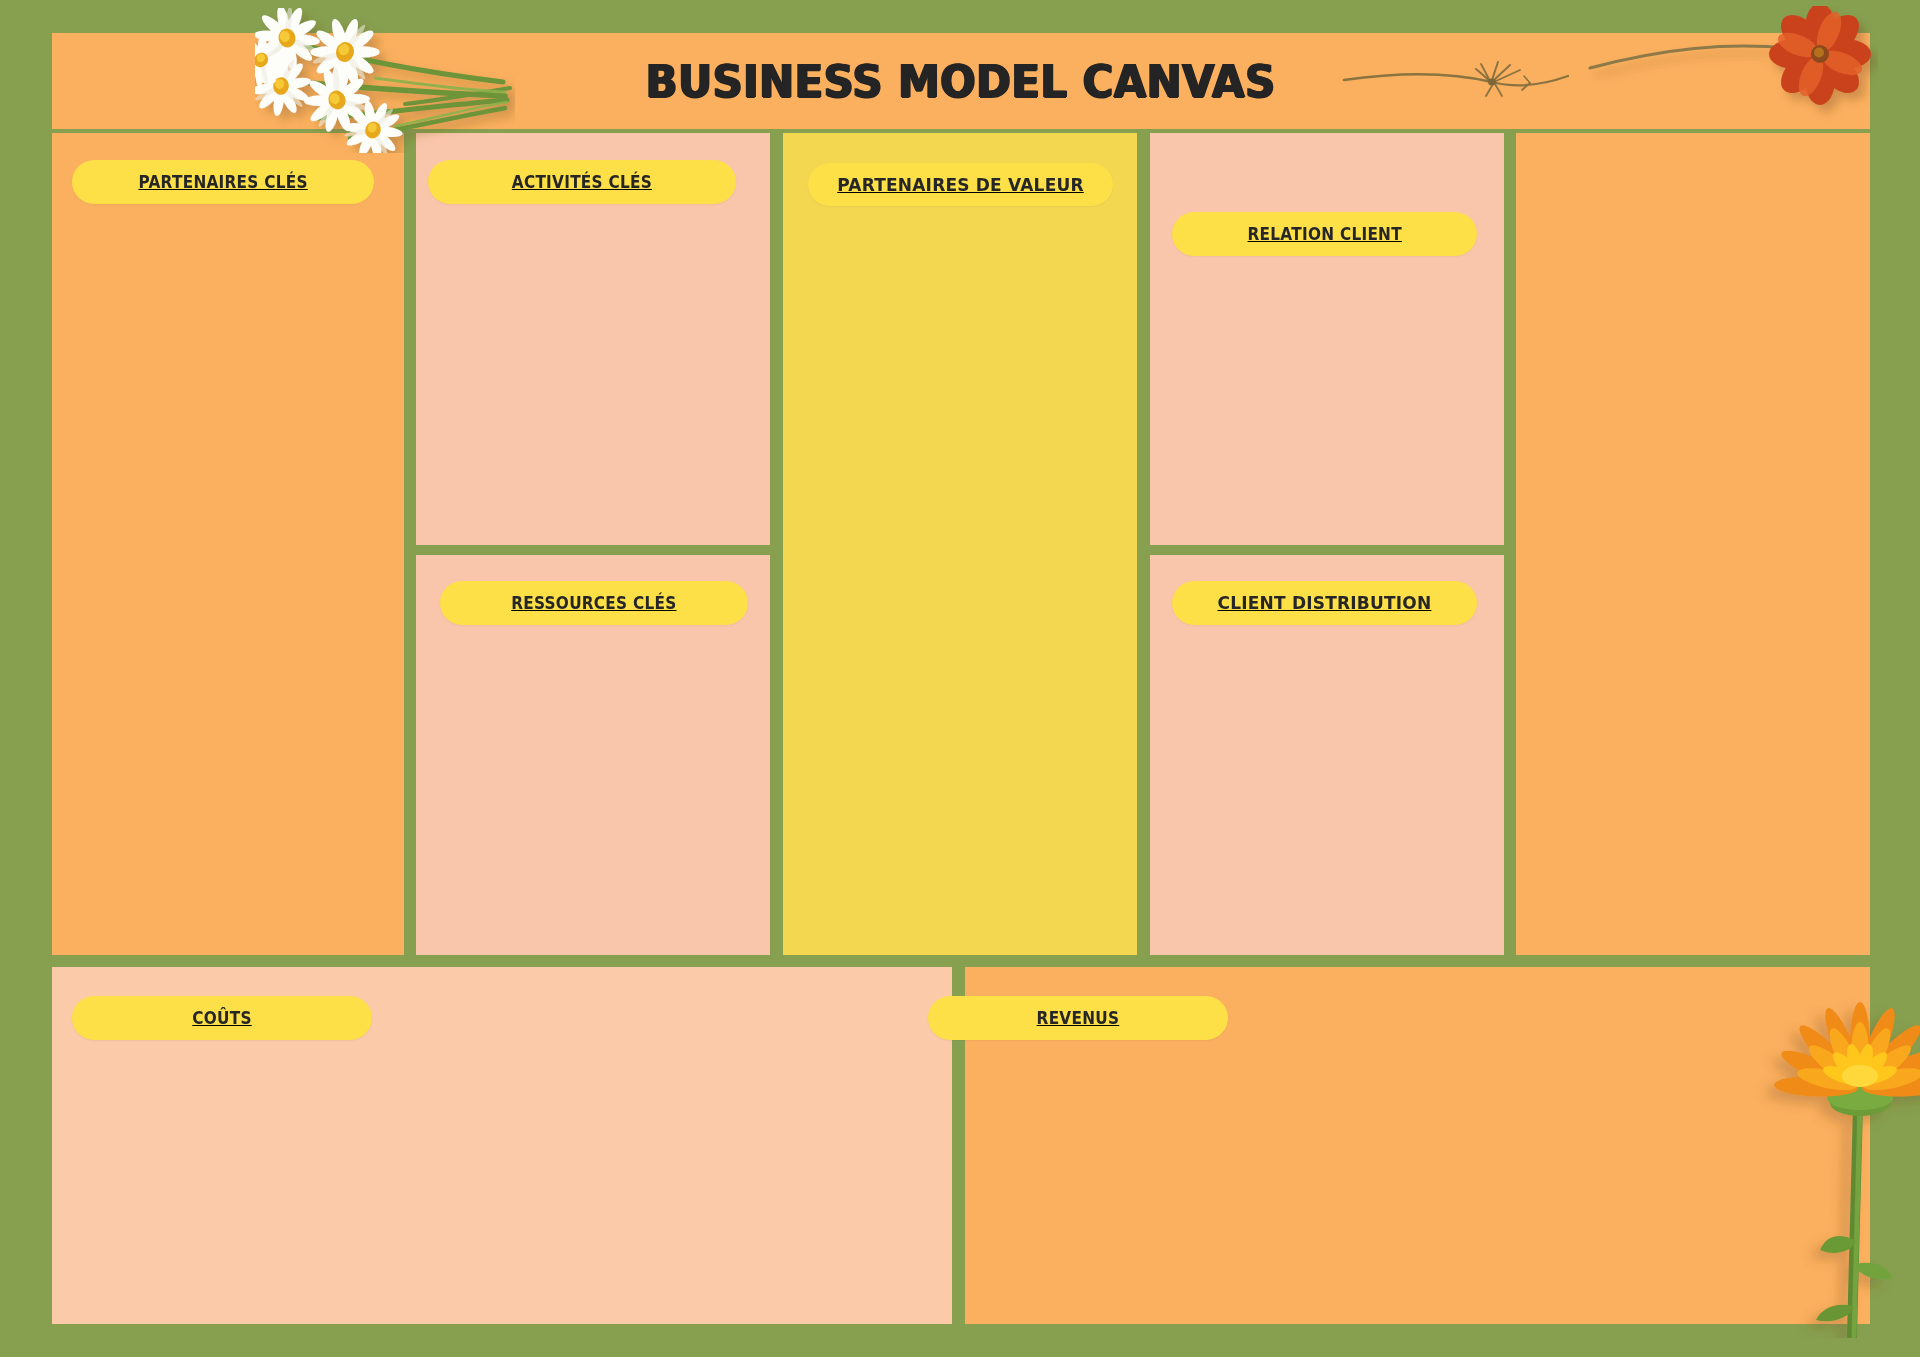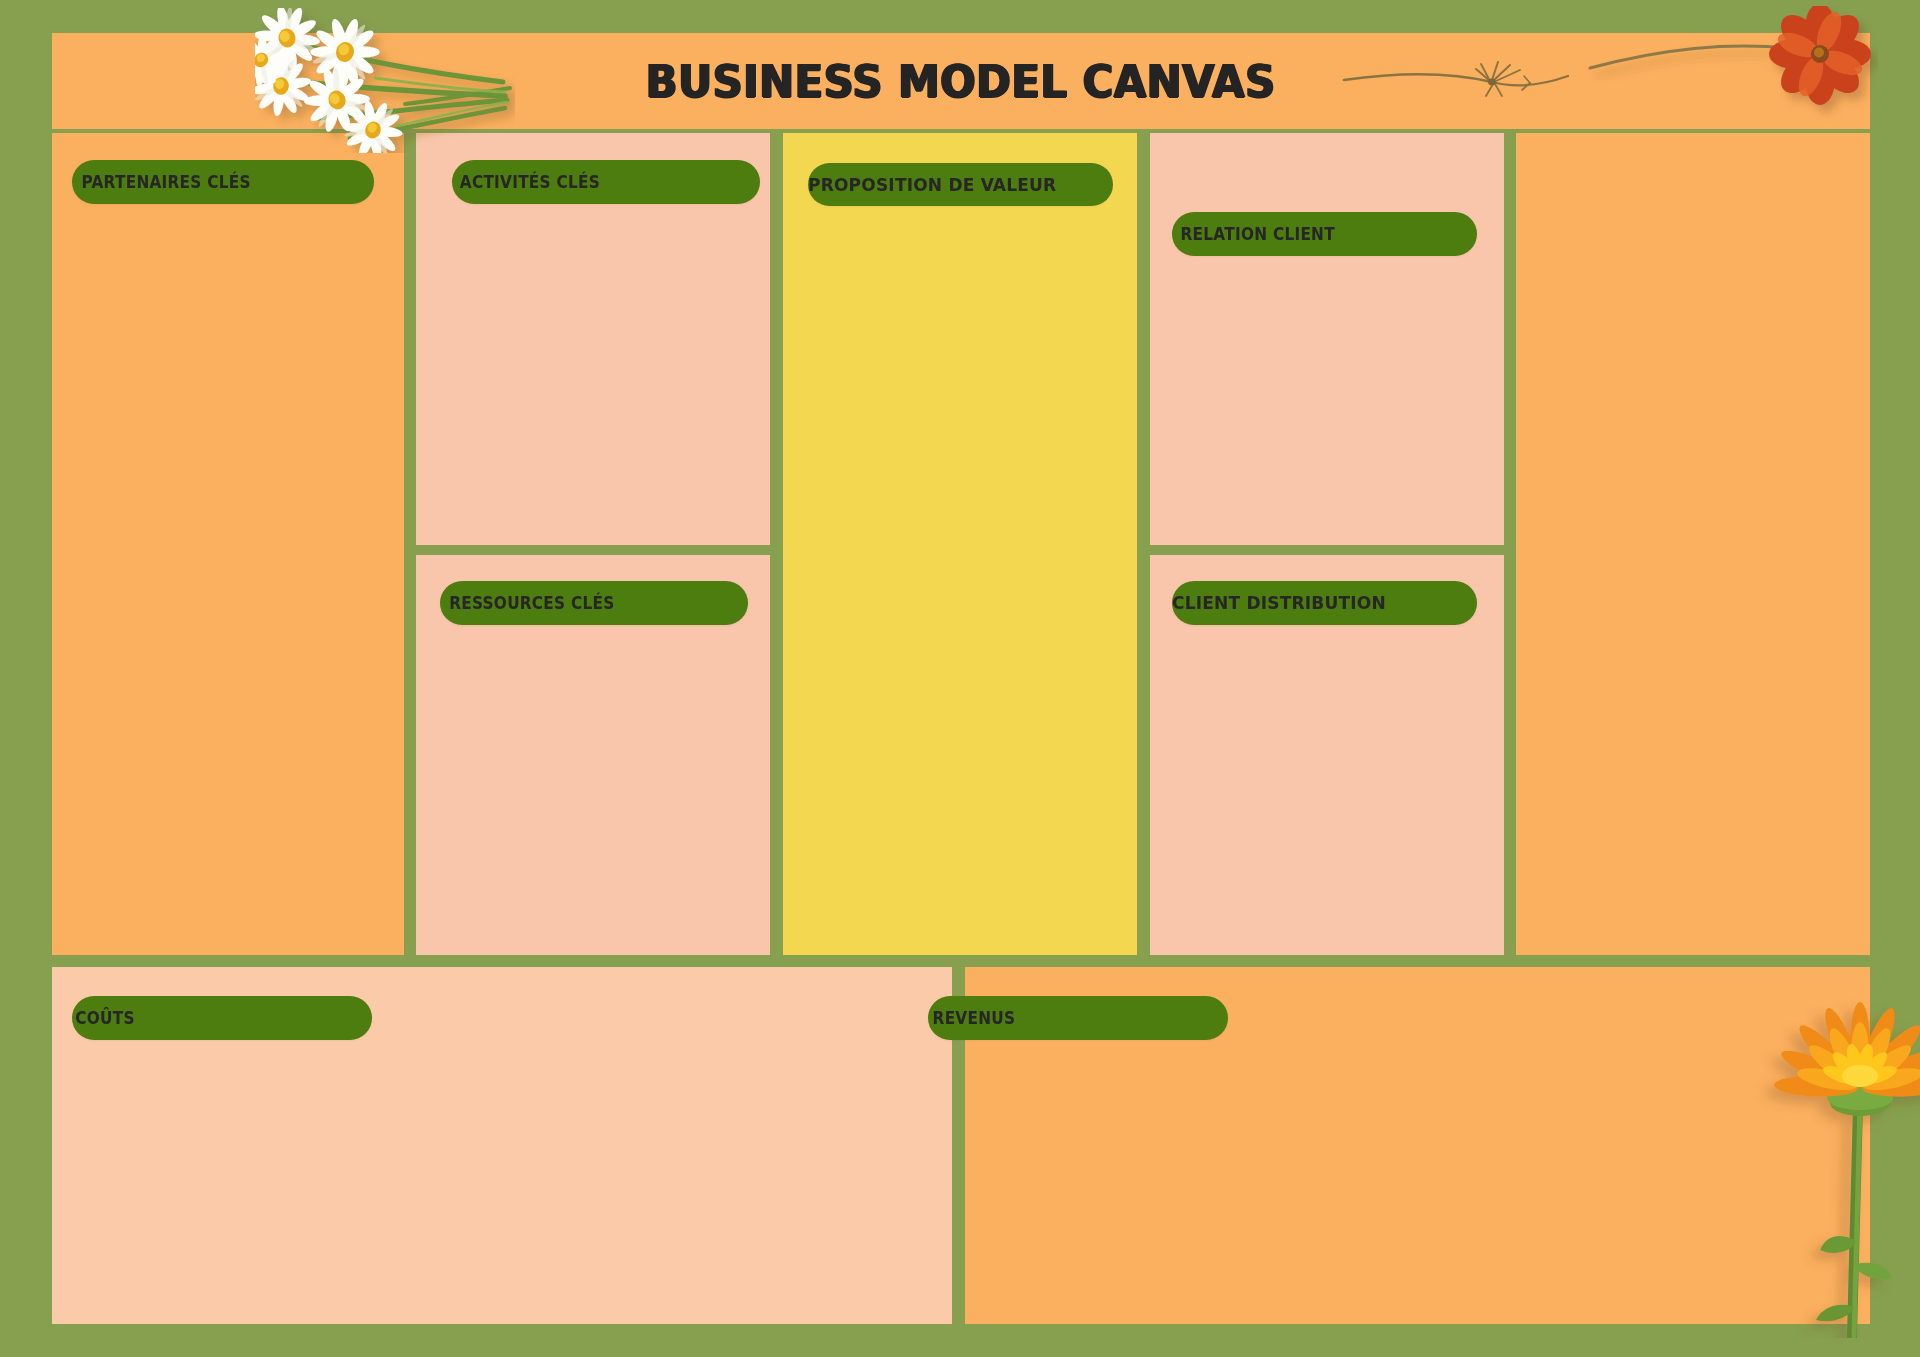--- a/index.html
+++ b/index.html
@@ -55,27 +55,28 @@
     overflow: hidden;
   }
   .panel.orange { background: #fbb05f; }
   .panel.peach  { background: #fac6ab; }
   .panel.yellow { background: #f4d751; }
   .panel.peach-light { background: #fbcaa9; }
 
   
   .pill {
     position: absolute;
-    background: #4d7c0f;
+    background: #fde047;
     border-radius: 999px;
     display: flex;
     align-items: center;
-    justify-content: flex-start;
+    justify-content: center;
     height: 44px;
     box-shadow: 0 1px 2px rgba(0,0,0,0.05);
+    text-decoration: underline;
   }
   .pill-text {
     font-family: "DejaVu Sans", sans-serif;
     font-weight: 700;
     font-size: 17px;
     color: #262626;
     letter-spacing: 0.3px;
     white-space: nowrap;
     transform: scaleX(0.9);
   }
@@ -98,21 +99,21 @@
   #p-value     { left: 783px;  top: 133px; width: 354px; height: 822px; }
   #p-relation  { left: 1150px; top: 133px; width: 354px; height: 412px; }
   #p-canaux    { left: 1150px; top: 555px; width: 354px; height: 400px; }
   #p-segments  { left: 1516px; top: 133px; width: 354px; height: 822px; }
 
   #p-costs     { left: 52px;   top: 967px; width: 900px; height: 357px; }
   #p-revenue   { left: 965px;  top: 967px; width: 905px; height: 357px; }
 
   
   #pill-partners  { left: 72px;   top: 160px; width: 302px; }
-  #pill-activities{ left: 452px;  top: 160px; width: 308px; }
+  #pill-activities{ left: 428px;  top: 160px; width: 308px; }
   #pill-resources { left: 440px;  top: 581px; width: 308px; }
   #pill-value     { left: 808px;  top: 163px; width: 305px; height: 43px; }
   #pill-relation  { left: 1172px; top: 164px; width: 305px; margin-top: 48px; }
   #pill-canaux    { left: 1172px; top: 581px; width: 305px; }
   #pill-segments  { left: 1572px; top: 164px; width: 272px; }
   #pill-costs     { left: 72px;   top: 996px; width: 300px; }
   #pill-revenue   { left: 928px;  top: 996px; width: 300px; }
 </style>
 </head>
 <body>
@@ -137,21 +138,21 @@
   <div class="pill" id="pill-partners">
     <span class="pill-text">PARTENAIRES CLÉS</span>
   </div>
   <div class="pill" id="pill-activities">
     <span class="pill-text">ACTIVITÉS CLÉS</span>
   </div>
   <div class="pill" id="pill-resources">
     <span class="pill-text">RESSOURCES CLÉS</span>
   </div>
   <div class="pill" id="pill-value">
-    <span class="pill-text wide">PROPOSITION DE VALEUR</span>
+    <span class="pill-text wide">PARTENAIRES DE VALEUR</span>
   </div>
   <div class="pill" id="pill-relation">
     <span class="pill-text">RELATION CLIENT</span>
   </div>
   <div class="pill" id="pill-canaux">
     <span class="pill-text wide">CLIENT DISTRIBUTION</span>
   </div>
   <div class="pill" id="pill-costs">
     <span class="pill-text">COÛTS</span>
   </div>

